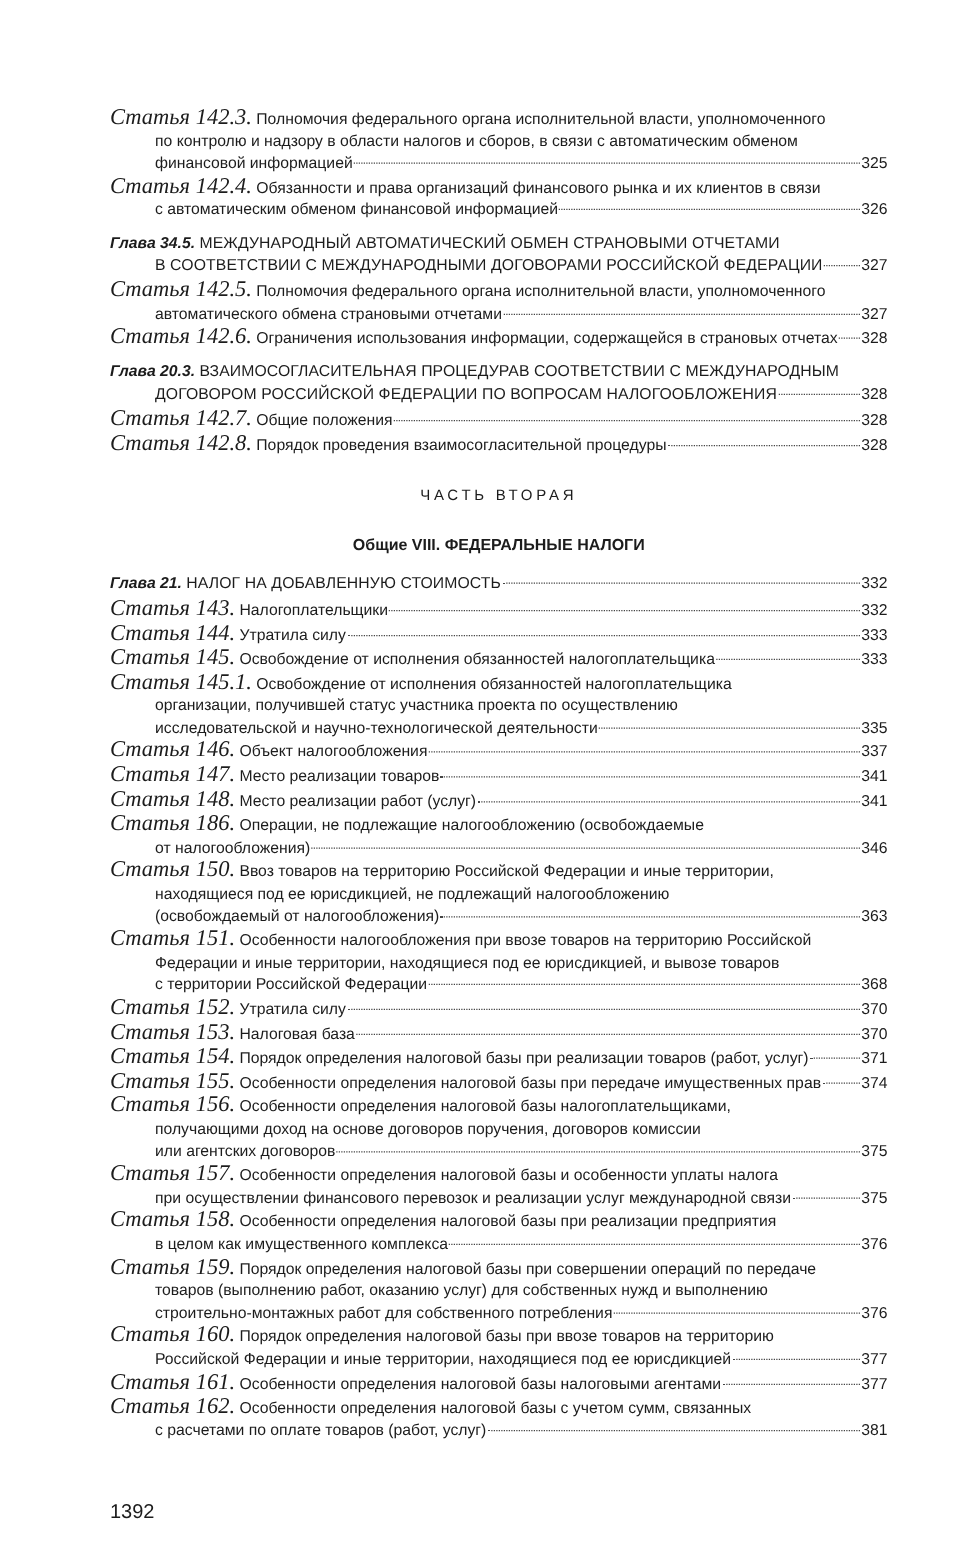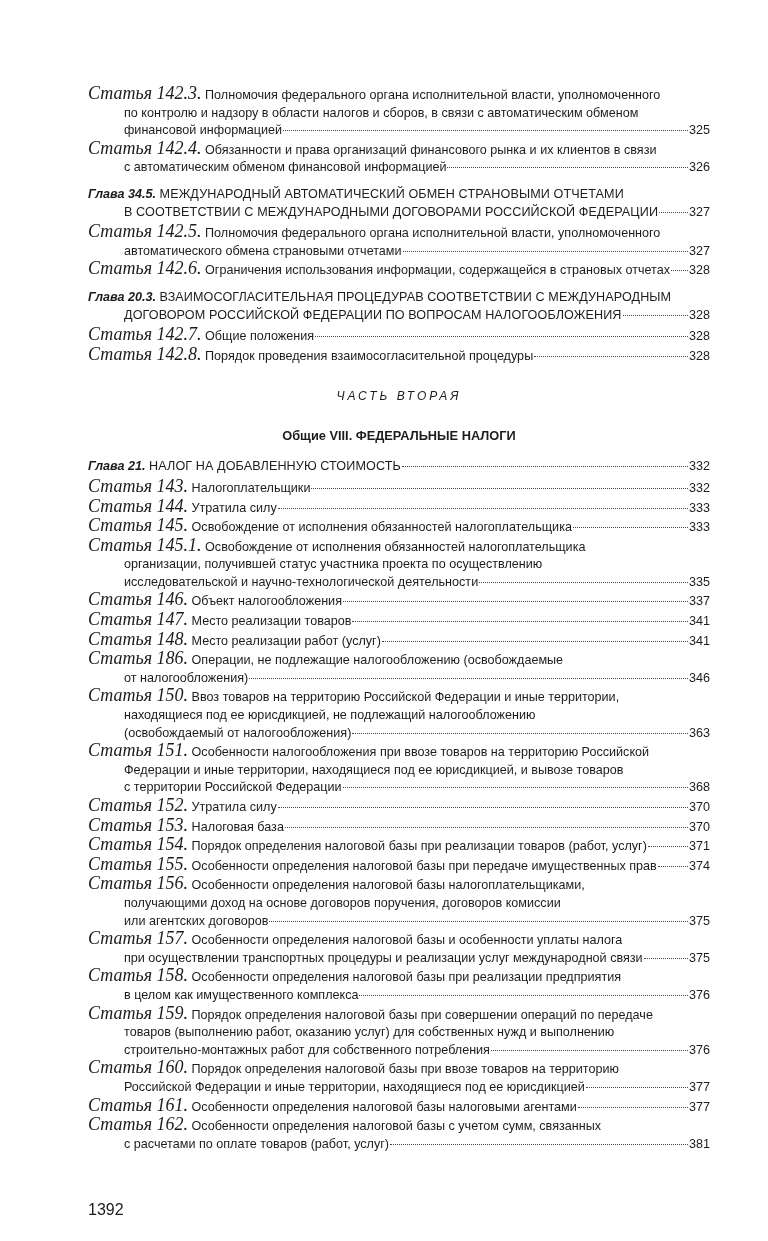--- a/index.html
+++ b/index.html
@@ -17,21 +17,21 @@
   .entry.chapter .title { text-transform: none; letter-spacing: 0.1px; }
   .entry .dots {
     flex: 1 1 auto; overflow: hidden; margin: 0 1px;
     border-bottom: 1.3px dotted #444; height: 0; transform: translateY(-3px);
     min-width: 8px;
   }
   .entry .page-num { flex: 0 0 auto; }
   .gap-chapter { height: 9px; }
   .part-heading {
     text-align: center; font-size: 12px; letter-spacing: 3px;
-    margin-top: 22px; margin-bottom: 0; line-height: 18px; font-style: italic;
+    margin-top: 22px; margin-bottom: 0; line-height: 18px;
   }
   .section-heading {
     text-align: center; font-size: 12.8px; font-weight: bold;
     margin-top: 22px; margin-bottom: 13px; line-height: 18px;
   }
   .folio { position: absolute; left: 88px; top: 1201px; font-size: 16px; }
 </style>
 </head>
 <body>
 
@@ -179,21 +179,21 @@
         </div>
         <div class="line indent">
           <span class="title">или агентских договоров</span>
           <span class="dots"></span>
           <span class="page-num">375</span>
         </div>
       </div>
       <div class="entry article">
         <div class="line"><span class="label">Статья 157.</span>&nbsp;<span class="title">Особенности определения налоговой базы и особенности уплаты налога</span></div>
         <div class="line indent">
-          <span class="title">при осуществлении транспортных процедуры и реализации услуг международной связи</span>
+          <span class="title">при осуществлении финансового перевозок и реализации услуг международной связи</span>
           <span class="dots"></span>
           <span class="page-num">375</span>
         </div>
       </div>
       <div class="entry article">
         <div class="line"><span class="label">Статья 158.</span>&nbsp;<span class="title">Особенности определения налоговой базы при реализации предприятия</span></div>
         <div class="line indent">
           <span class="title">в целом как имущественного комплекса</span>
           <span class="dots"></span>
           <span class="page-num">376</span>

